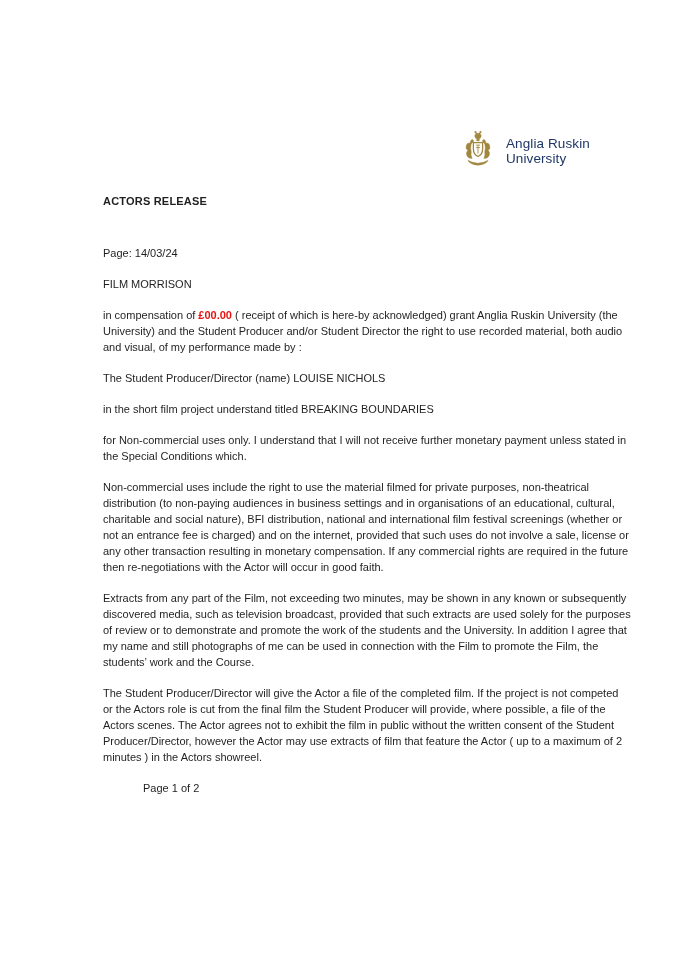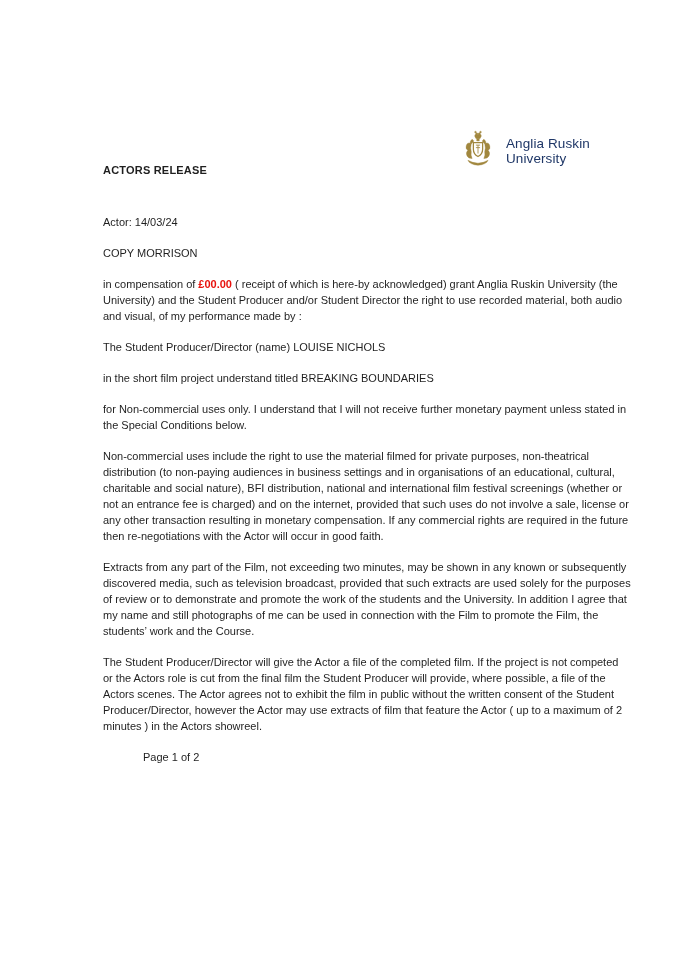--- a/index.html
+++ b/index.html
@@ -35,21 +35,21 @@
     font-size: 13.5px;
     line-height: 15px;
     color: #1f3767;
     letter-spacing: 0.1px;
     white-space: nowrap;
   }
   
   .content {
     position: absolute;
     left: 103px;
-    top: 116px;
+    top: 147px;
     width: 528px;
     font-size: 11px;
     line-height: 16px;
   }
   .content p { margin: 0 0 15px 0; }
   .doc-title {
     font-size: 11px;
     font-weight: bold;
     margin: 0 0 36px 0;
     letter-spacing: 0.2px;
@@ -100,32 +100,32 @@
     <div class="logo-text">
       <div>Anglia Ruskin</div>
       <div>University</div>
     </div>
   </div>
 
   <div class="content">
 
     <h1 class="doc-title">ACTORS RELEASE</h1>
 
-    <p class="info-line"><span>Actor:</span> <span class="b">14/03/24</span></p>
+    <p class="info-line"><span>Page:</span> <span class="b">14/03/24</span></p>
 
-    <p class="info-line b">COPY MORRISON</p>
+    <p class="info-line b">FILM MORRISON</p>
 
 
     <p><span>in compensation of</span><span class="amount">£00.00</span><span>( receipt of which is here-by acknowledged) grant Anglia Ruskin University (the University) and the Student Producer and/or Student Director  the right to use recorded material, both  audio and visual, of my performance made by :</span></p>
 
     <p><span>The Student Producer/Director  (name)</span> <span class="b">LOUISE NICHOLS</span></p>
 
     <p><span>in the short film project understand titled</span> <span class="b">BREAKING BOUNDARIES</span></p>
 
-    <p>for Non-commercial uses only. I understand that I will not receive further monetary payment unless stated in the Special Conditions below.</p>
+    <p>for Non-commercial uses only. I understand that I will not receive further monetary payment unless stated in the Special Conditions which.</p>
 
     <p>Non-commercial uses include the right to use the material filmed for private purposes, non-theatrical distribution (to non-paying audiences in business settings and in organisations of an educational, cultural, charitable and social nature), BFI distribution, national and international film festival screenings (whether or not an entrance fee is charged) and on the internet, provided that such uses do not involve a sale, license or any other transaction resulting in monetary compensation. If any commercial rights are required in the future then re-negotiations with the Actor will occur in good faith.</p>
 
     <p>Extracts from any part of the Film, not exceeding two minutes, may be shown in any known or subsequently discovered media, such as television broadcast, provided that such extracts are used solely for the purposes of review or to demonstrate and promote the work of the students and the University. In addition I agree that my name and still photographs of me can be used in connection with the Film to promote the Film, the students’ work and the Course.</p>
 
 
     <p>The Student Producer/Director will give the Actor a file of the completed film.  If the project is not competed or the Actors role is cut from the final film the Student Producer will provide, where possible, a file of the Actors scenes. The Actor agrees not to exhibit the film in public without the written consent of the Student Producer/Director, however the Actor may use extracts of film that feature the Actor ( up to a maximum of 2 minutes ) in the Actors showreel.</p>
 
     <p class="page-footer">Page 1 of 2</p>
 

